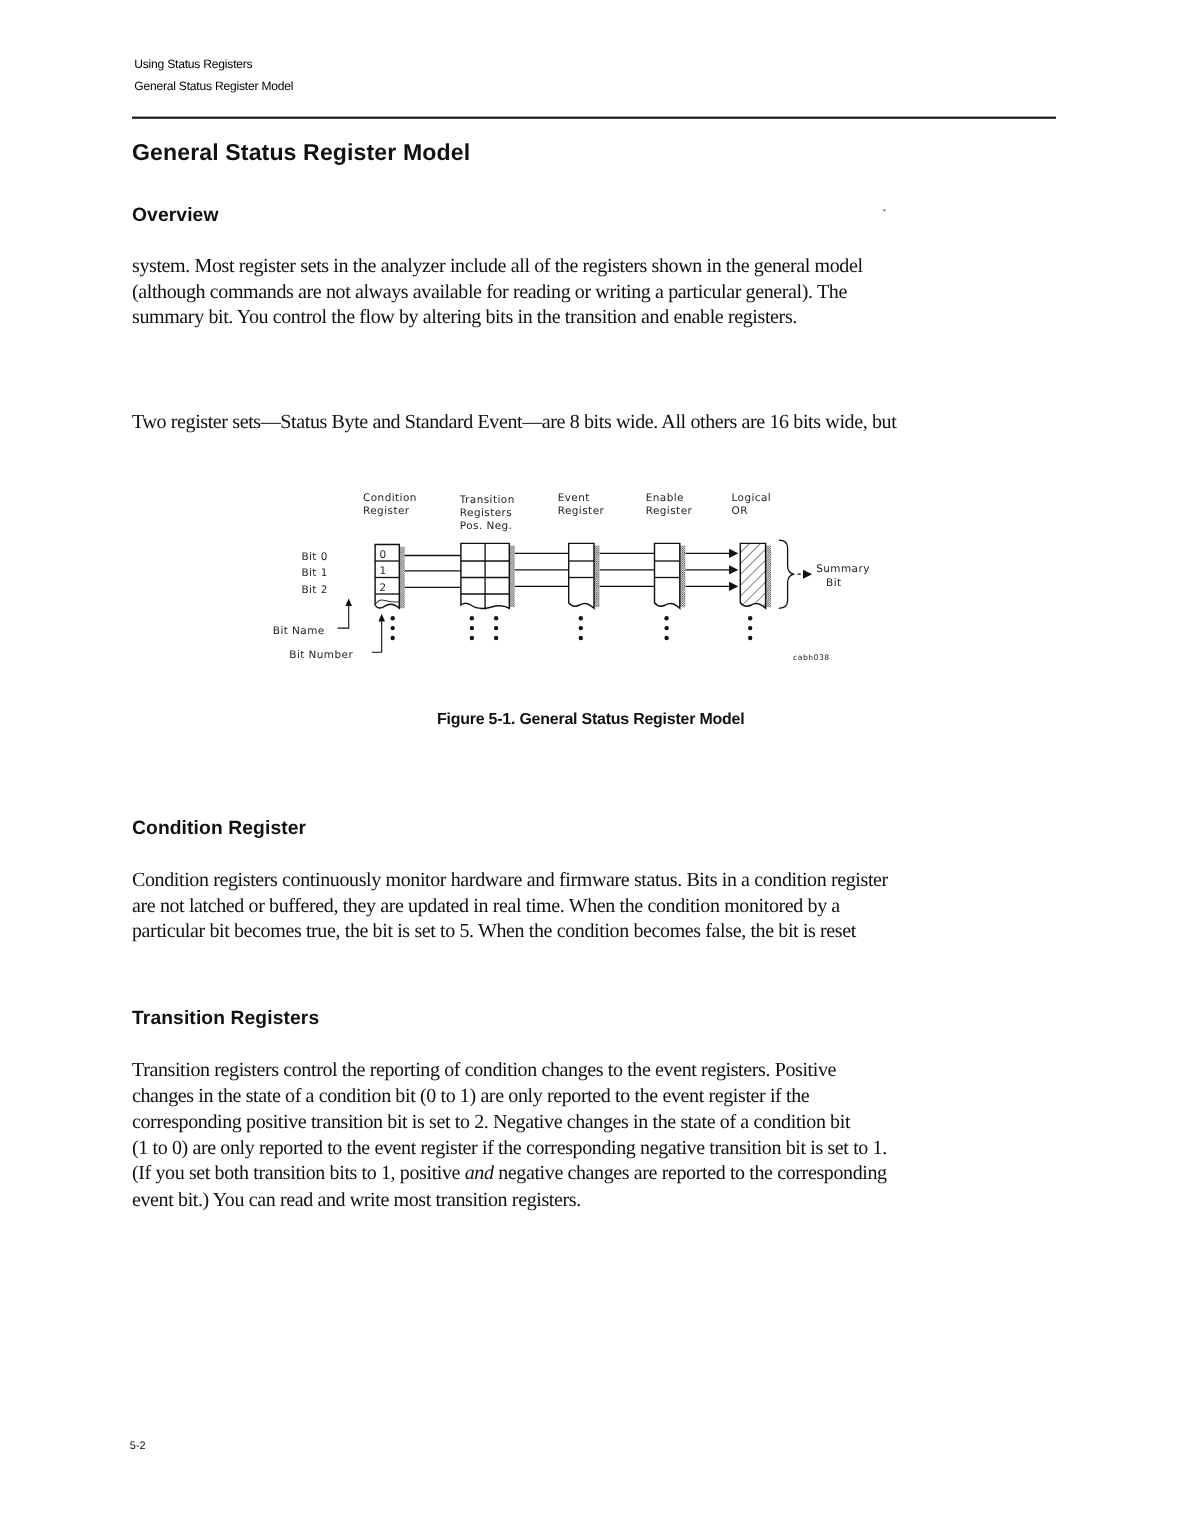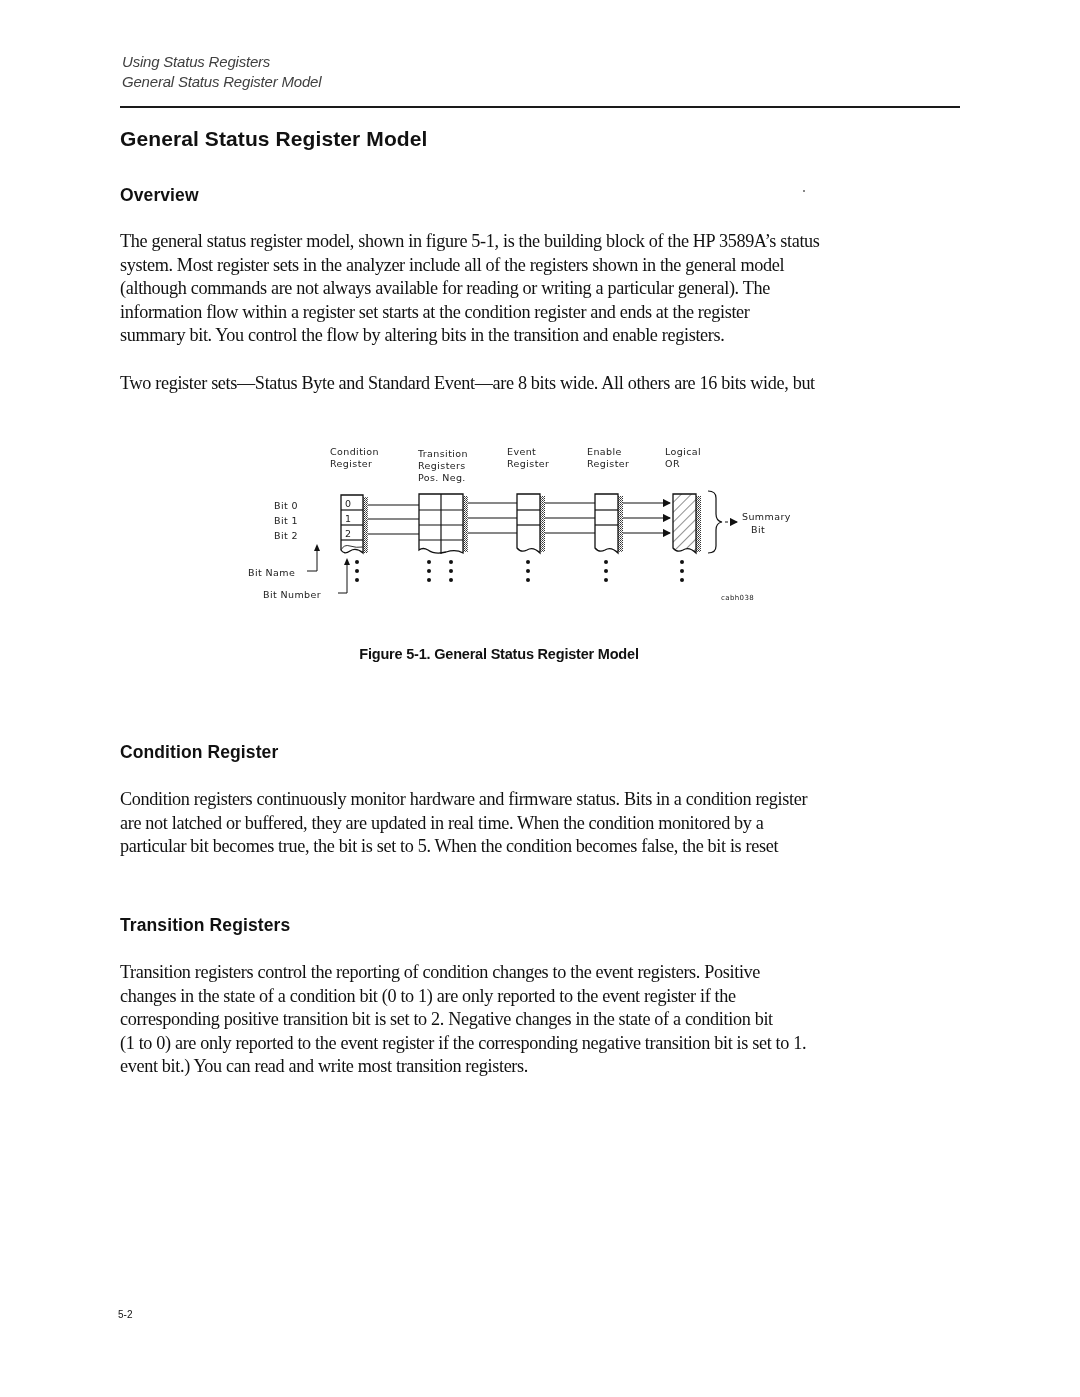--- a/index.html
+++ b/index.html
@@ -1,49 +1,47 @@
 <!DOCTYPE html>
 <html><head>
 <meta charset="utf-8">
 <style>
   html, body { margin: 0; padding: 0; background: #ffffff; }
   body { width: 1080px; height: 1397px; position: relative; overflow: hidden; color: #111; }
   .abs { position: absolute; }
   .sans { font-family: "Liberation Sans", sans-serif; }
   .serif { font-family: "Liberation Serif", serif; }
-  .running { left: 122px; font-size: 15px; color: #404040; letter-spacing: -0.2px; font-style: italic; }
+  .running { left: 122px; font-size: 11px; color: #000000; letter-spacing: -0.2px; }
   .rule { left: 120px; top: 106px; width: 840px; height: 1.5px; background: #1a1a1a; }
   .title { left: 120px; top: 127px; font-size: 21px; font-weight: bold; letter-spacing: 0.1px; }
   .h2 { left: 120px; font-size: 17.5px; font-weight: bold; letter-spacing: 0.1px; }
   .para { left: 120px; width: 850px; font-size: 18.2px; line-height: 23.6px; letter-spacing: -0.35px; word-spacing: 0px; }
   .para .line { display: block; white-space: nowrap; }
-  .caption { left: 0; width: 930px; top: 646px; text-align: center; font-size: 14.5px; font-weight: bold; letter-spacing: -0.2px; }
+  .caption { left: 0; width: 930px; top: 646px; text-align: center; font-size: 14.5px; font-weight: bold; letter-spacing: -0.2px; padding-left: 38px; }
   .caption span { position: relative; left: 34px; }
   .pagenum { left: 118px; top: 1309px; font-size: 10px; }
   .stray-dot { left: 803px; top: 190px; width: 1.5px; height: 1.5px; background: #888; }
   #diagram { left: 230px; top: 440px; }
   .diag-text { font-family: "DejaVu Sans", sans-serif; font-size: 9.5px; fill: #222; letter-spacing: 0.4px; }
 </style>
 </head>
 <body>
 
 <div class="abs sans running" style="top:53px;">Using Status Registers</div>
 <div class="abs sans running" style="top:73px;">General Status Register Model</div>
 <div class="abs rule"></div>
 
 <div class="abs sans title">General Status Register Model</div>
 
 <div class="abs sans h2" style="top:185px;">Overview</div>
 <div class="abs stray-dot"></div>
 
 <div class="abs serif para" style="top:230px;">
-  <span class="line">The general status register model, shown in figure 5-1, is the building block of the HP 3589A’s status</span>
   <span class="line">system.  Most register sets in the analyzer include all of the registers shown in the general model</span>
   <span class="line">(although commands are not always available for reading or writing a particular general).  The</span>
-  <span class="line">information flow within a register set starts at the condition register and ends at the register</span>
   <span class="line">summary bit.  You control the flow by altering bits in the transition and enable registers.</span>
 </div>
 
 <div class="abs serif para" style="top:372px;">
   <span class="line">Two register sets—Status Byte and Standard Event—are 8 bits wide.  All others are 16 bits wide, but</span>
 </div>
 
 <svg id="diagram" class="abs" width="580" height="170" viewBox="0 0 580 170">
   <defs>
     <pattern id="hatch" width="7" height="7" patternUnits="userSpaceOnUse" patternTransform="rotate(45)">
@@ -192,16 +190,17 @@
   <span class="line">are not latched or buffered, they are updated in real time.  When the condition monitored by a</span>
   <span class="line">particular bit becomes true, the bit is set to 5.  When the condition becomes false, the bit is reset</span>
 </div>
 
 <div class="abs sans h2" style="top:915px;">Transition Registers</div>
 <div class="abs serif para" style="top:961px;">
   <span class="line">Transition registers control the reporting of condition changes to the event registers.  Positive</span>
   <span class="line">changes in the state of a condition bit (0 to 1) are only reported to the event register if the</span>
   <span class="line">corresponding positive transition bit is set to 2.  Negative changes in the state of a condition bit</span>
   <span class="line">(1 to 0) are only reported to the event register if the corresponding negative transition bit is set to 1.</span>
+  <span class="line"><span>(If you set both transition bits to 1, positive </span><em>and</em><span> negative changes are reported to the corresponding</span></span>
   <span class="line">event bit.)  You can read and write most transition registers.</span>
 </div>
 
 <div class="abs sans pagenum">5-2</div>
 
 </body></html>

